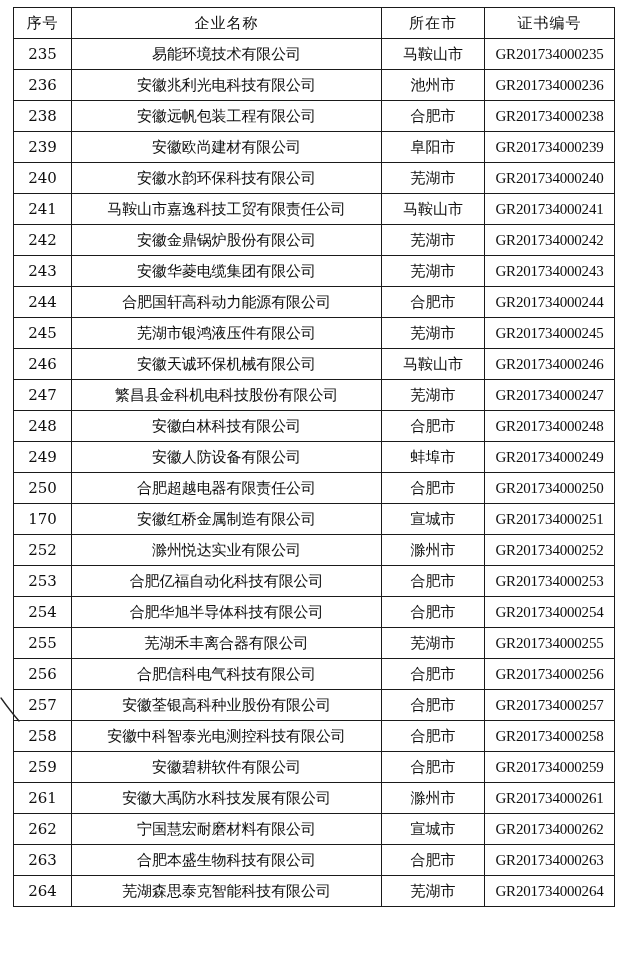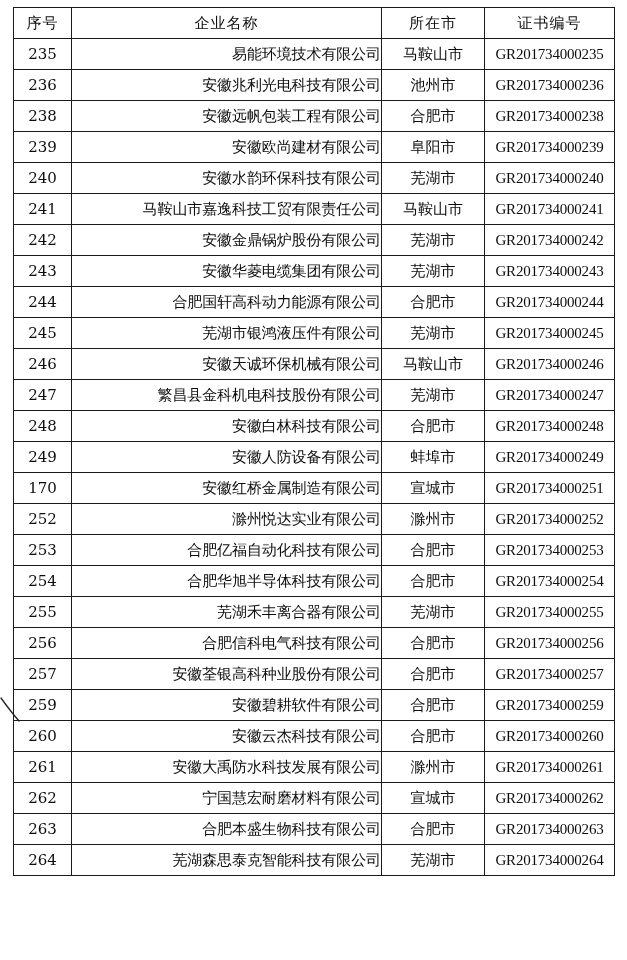--- a/index.html
+++ b/index.html
@@ -52,21 +52,21 @@
     font-size: 15.5px;
     letter-spacing: 1px;
     height: 32px;
   }
   td.idx {
     text-align: center;
     font-size: 15px;
     font-family: "DejaVu Serif", "Liberation Serif", serif;
   }
   td.name {
-    text-align: right;
+    text-align: center;
     padding-left: 6px;
     font-size: 15.5px;
     letter-spacing: -0.1px;
   }
   td.city {
     text-align: center;
     font-size: 15px;
     margin-top: 44px;
   }
   td.cert {
@@ -185,20 +185,26 @@
           <td class="city">合肥市</td>
           <td class="cert">GR201734000248</td>
         </tr>
         <tr>
           <td class="idx">249</td>
           <td class="name">安徽人防设备有限公司</td>
           <td class="city">蚌埠市</td>
           <td class="cert">GR201734000249</td>
         </tr>
         <tr>
+          <td class="idx">250</td>
+          <td class="name">合肥超越电器有限责任公司</td>
+          <td class="city">合肥市</td>
+          <td class="cert">GR201734000250</td>
+        </tr>
+        <tr>
           <td class="idx">170</td>
           <td class="name">安徽红桥金属制造有限公司</td>
           <td class="city">宣城市</td>
           <td class="cert">GR201734000251</td>
         </tr>
         <tr>
           <td class="idx">252</td>
           <td class="name">滁州悦达实业有限公司</td>
           <td class="city">滁州市</td>
           <td class="cert">GR201734000252</td>
@@ -227,30 +233,30 @@
           <td class="city">合肥市</td>
           <td class="cert">GR201734000256</td>
         </tr>
         <tr>
           <td class="idx">257</td>
           <td class="name">安徽荃银高科种业股份有限公司</td>
           <td class="city">合肥市</td>
           <td class="cert">GR201734000257</td>
         </tr>
         <tr>
+          <td class="idx">258</td>
+          <td class="name">安徽中科智泰光电测控科技有限公司</td>
+          <td class="city">合肥市</td>
+          <td class="cert">GR201734000258</td>
+        </tr>
+        <tr>
           <td class="idx">259</td>
           <td class="name">安徽碧耕软件有限公司</td>
           <td class="city">合肥市</td>
           <td class="cert">GR201734000259</td>
-        </tr>
-        <tr>
-          <td class="idx">260</td>
-          <td class="name">安徽云杰科技有限公司</td>
-          <td class="city">合肥市</td>
-          <td class="cert">GR201734000260</td>
         </tr>
         <tr>
           <td class="idx">261</td>
           <td class="name">安徽大禹防水科技发展有限公司</td>
           <td class="city">滁州市</td>
           <td class="cert">GR201734000261</td>
         </tr>
         <tr>
           <td class="idx">262</td>
           <td class="name">宁国慧宏耐磨材料有限公司</td>

